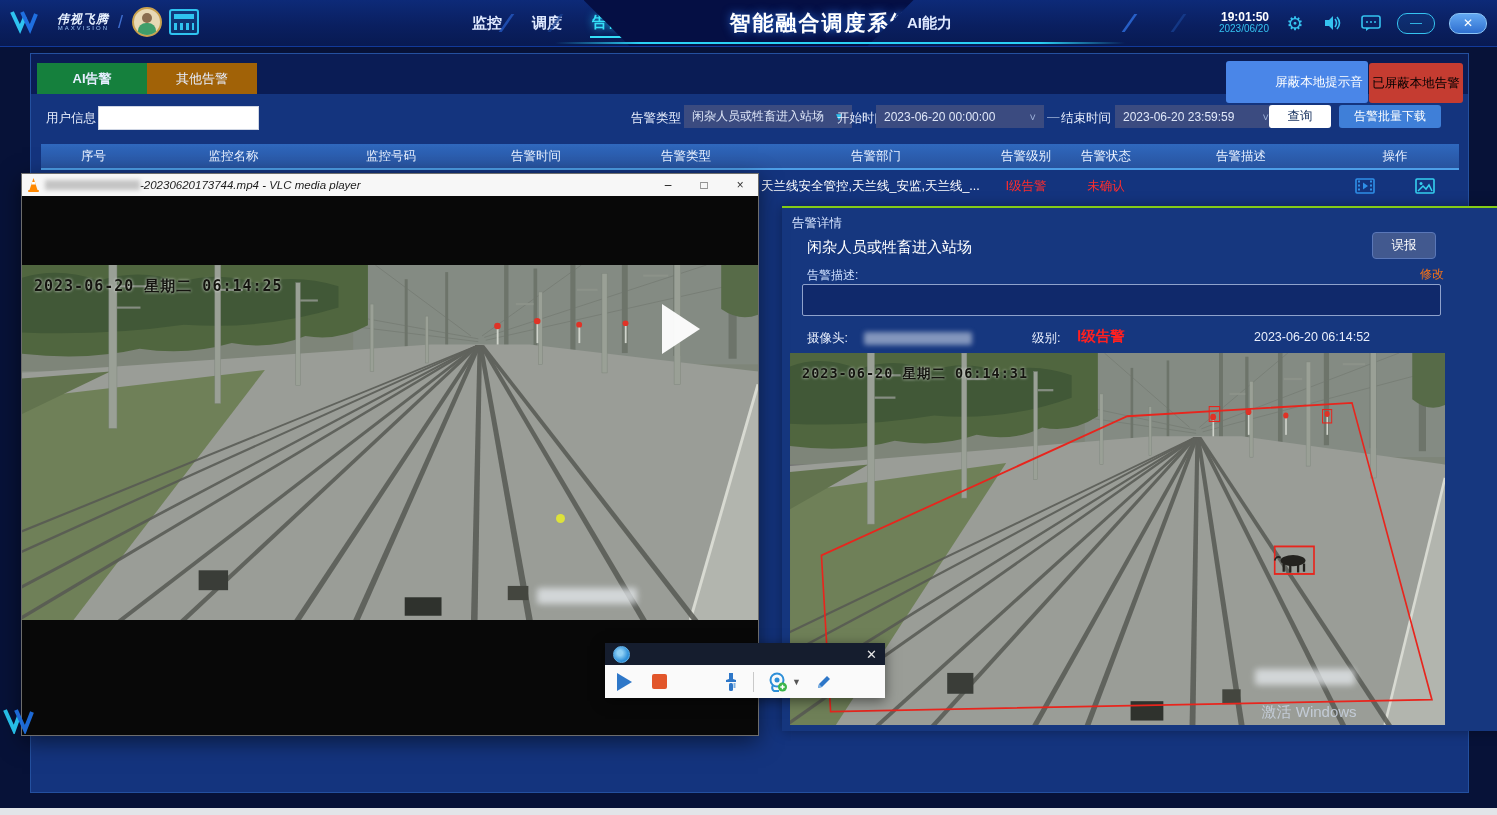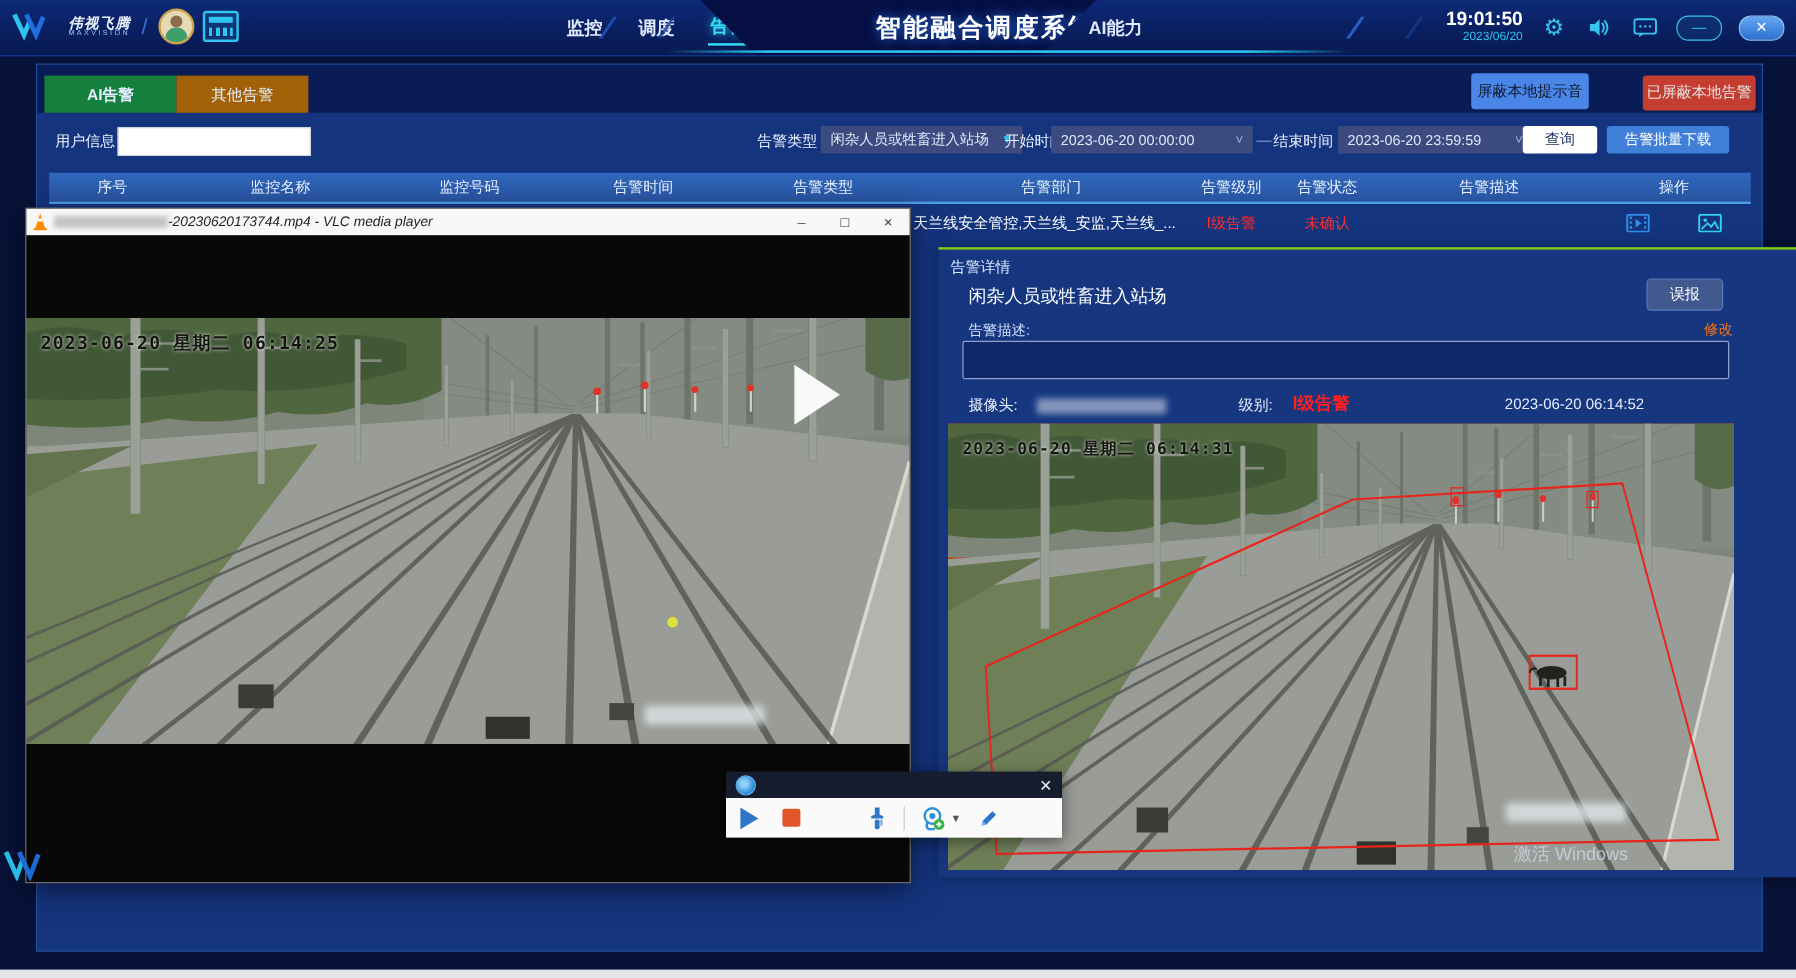--- a/index.html
+++ b/index.html
@@ -4,21 +4,21 @@
 <style>
   html,body{margin:0;padding:0;background:#000;}
   .screen{position:relative;width:1497px;height:815px;background:#071238;overflow:hidden;
           font-family:"Liberation Sans",sans-serif;color:#fff;}
 
   
   .topbar{position:absolute;left:0;top:0;width:100%;height:46px;
           background:linear-gradient(180deg,#0d2a78 0%,#0a1f60 55%,#081a52 100%);
           border-bottom:1px solid #123a9a;}
   .brand{position:absolute;left:10px;top:7px;display:flex;align-items:center;gap:7px;}
-  .brand-txt{display:flex;flex-direction:column;line-height:1;}
+  .brand-txt{display:flex;flex-direction:column;line-height:1;text-align:right;}
   .brand-cn{font-size:12px;font-weight:bold;font-style:italic;color:#e8f2ff;letter-spacing:1px;}
   .brand-sub{font-size:6px;color:#9fc6f5;letter-spacing:2px;}
   .brand-slash{color:#3f6fd0;font-size:18px;margin:0 2px;}
   .avatar{width:26px;height:26px;border-radius:50%;background:#e8d9b5;border:2px solid #caa24e;position:relative;overflow:hidden;}
   .avatar:before{content:"";position:absolute;left:8px;top:4px;width:10px;height:10px;border-radius:50%;background:#8a6d4e;}
   .avatar:after{content:"";position:absolute;left:4px;top:14px;width:18px;height:12px;border-radius:8px 8px 0 0;background:#3f9e6a;}
   .phone-ic{width:26px;height:22px;border:2px solid #2fc3f0;border-radius:3px;position:relative;background:rgba(47,195,240,.12);}
   .phone-ic:before{content:"";position:absolute;left:3px;top:3px;right:3px;height:5px;background:#2fc3f0;}
   .phone-ic:after{content:"";position:absolute;left:3px;bottom:3px;right:3px;height:7px;
       background:repeating-linear-gradient(90deg,#2fc3f0 0 3px,transparent 3px 6px);}
@@ -30,40 +30,40 @@
       display:flex;align-items:center;justify-content:flex-end;}
   .app-title{font-size:21px;font-weight:bold;letter-spacing:2px;color:#fff;text-shadow:0 0 10px #2a6fe0;}
   .title-underline{position:absolute;left:555px;top:42px;width:570px;height:2px;
       background:linear-gradient(90deg,transparent,#2bd1f5 15%,#2bd1f5 85%,transparent);}
   .decor{position:absolute;top:14px;width:46px;height:18px;transform:skewX(-35deg);
       border-left:3px solid #2457c0;border-right:3px solid #173e8f;opacity:.8;}
   .decor.d1{left:505px;} .decor.d2{left:1128px;border-left-color:#2f6fe0;}
   .ainav{position:absolute;left:905px;top:0;height:46px;display:flex;align-items:center;}
   .rightbar{position:absolute;right:10px;top:0;height:46px;display:flex;align-items:center;gap:14px;}
   .clock{text-align:right;line-height:1.05;}
-  .clock-time{font-size:16px;font-weight:bold;color:#fff;}
+  .clock-time{font-size:12px;font-weight:bold;color:#fff;}
   .clock-date{font-size:10px;color:#35c3f0;}
   .tb-ic{width:24px;height:24px;display:flex;align-items:center;justify-content:center;cursor:pointer;}
   .gear{font-size:19px;color:#35c3f0;}
   .pill{width:36px;height:19px;border-radius:10px;display:flex;align-items:center;justify-content:center;
         font-size:12px;cursor:pointer;}
   .pill.min{border:1.5px solid #35c3f0;color:#35c3f0;background:rgba(53,195,240,.08);}
   .pill.close{background:linear-gradient(180deg,#63a8f2,#2f6fd0);color:#fff;border:1.5px solid #8cc4f5;}
 
   
   .panel{position:absolute;left:30px;top:53px;width:1437px;height:738px;background:#14347e;border:1px solid #24509f;}
   .tabsbar{position:absolute;left:0;top:0;width:100%;height:40px;background:#0a1c55;}
   .tab{position:absolute;bottom:0;height:31px;width:110px;display:flex;align-items:center;justify-content:center;
        font-size:13px;color:#e6eeff;cursor:pointer;}
   .tab.active{background:#15803d;font-weight:bold;}
   .tab.t2{left:116px;background:#a16207;}
   .tab.t1{left:6px;}
   .btn{display:flex;align-items:center;justify-content:center;border-radius:3px;font-size:12.5px;cursor:pointer;}
-  .btn-mute{position:absolute;left:1195px;top:7px;width:98px;height:30px;background:#4a86e8;color:#0f172a;}
-  .btn-muted{position:absolute;left:1338px;top:9px;width:94px;height:29px;background:#c53c31;color:#e5e5e5;}
+  .btn-mute{position:absolute;left:1195px;top:7px;width:98px;height:42px;background:#4a86e8;color:#ffffff;padding-left:44px;}
+  .btn-muted{position:absolute;left:1338px;top:9px;width:94px;height:40px;background:#c53c31;color:#000000;}
 
   .filters{position:absolute;left:0;top:47px;width:100%;height:38px;font-size:12.5px;}
   .flabel{position:absolute;top:9px;color:#e8eefc;}
   .f-user-l{left:15px;} .f-type-l{left:600px;} .f-start-l{left:806px;} .f-dash{left:1016px;color:#8fa4cc;}
   .f-end-l{left:1030px;}
   .user-input{position:absolute;left:67px;top:5px;width:155px;height:20px;background:#fff;border:1px solid #cfd6e4;outline:none;font-size:12px;}
   .dd{position:absolute;top:4px;height:23px;background:#3b4b80;color:#dfe7f8;display:flex;align-items:center;
       padding:0 8px;font-size:12px;cursor:pointer;}
   .dd-type{left:653px;width:152px;}
   .dd-date1{left:845px;width:152px;} .dd-date2{left:1084px;width:146px;}
@@ -95,21 +95,21 @@
   .dt-desc-l{position:absolute;left:25px;top:59px;font-size:12px;color:#cfe0ff;}
   .dt-modify{position:absolute;left:638px;top:58px;font-size:12px;color:#f97316;cursor:pointer;}
   .dt-textarea{position:absolute;left:20px;top:76px;width:633px;height:26px;background:#10296b;
                border:1px solid #8fa2cc;border-radius:2px;resize:none;outline:none;color:#fff;font-size:12px;}
   .dt-cam-l{position:absolute;left:25px;top:122px;font-size:12.5px;color:#e8eefc;}
   .dt-level-l{position:absolute;left:250px;top:122px;font-size:12.5px;color:#e8eefc;}
   .dt-level-v{position:absolute;left:295px;top:119px;font-size:14.5px;font-weight:bold;color:#ff2020;}
   .dt-time{position:absolute;left:472px;top:122px;font-size:12.5px;color:#e8eefc;}
   .blur-chip{background:rgba(205,214,230,.6);filter:blur(2.5px);border-radius:2px;}
   .cam-chip{position:absolute;left:82px;top:124px;width:108px;height:13px;}
-  .cam{position:absolute;left:8px;top:145px;width:655px;height:372px;background:#c2410c;overflow:hidden;}
+  .cam{position:absolute;left:8px;top:145px;width:655px;height:372px;background:#737373;overflow:hidden;}
 
   
   .scene{position:absolute;left:0;top:0;width:100%;height:100%;}
   .stamp{position:absolute;left:12px;top:12px;font-family:"DejaVu Sans Mono",monospace;font-weight:bold;
          font-size:15px;color:#14140f;text-shadow:0 0 3px rgba(255,255,255,.85);letter-spacing:1px;white-space:nowrap;}
   .cam .stamp{font-size:13.5px;}
   .wm-chip{position:absolute;width:100px;height:16px;background:rgba(230,233,238,.75);filter:blur(3px);border-radius:3px;}
   .activate-wm{position:absolute;left:72%;top:94%;font-size:15px;color:rgba(205,215,230,.8);filter:blur(.4px);white-space:nowrap;}
 
   

